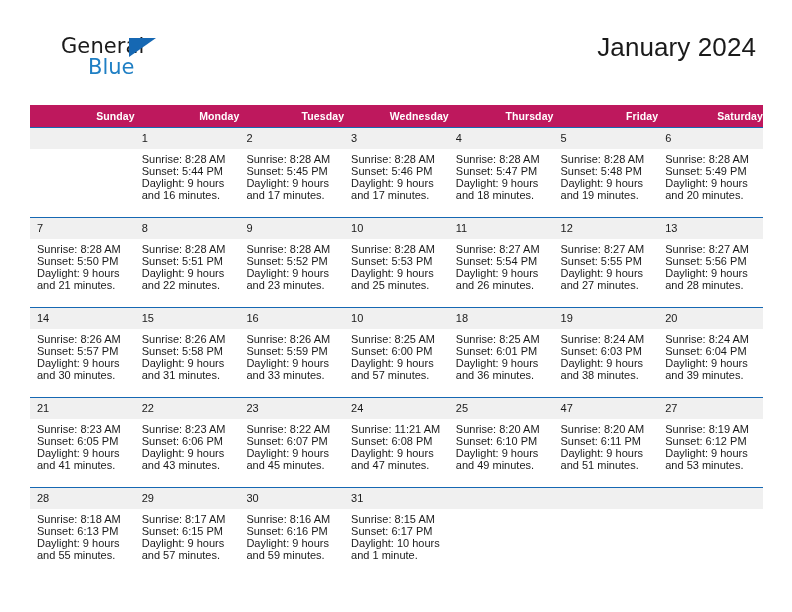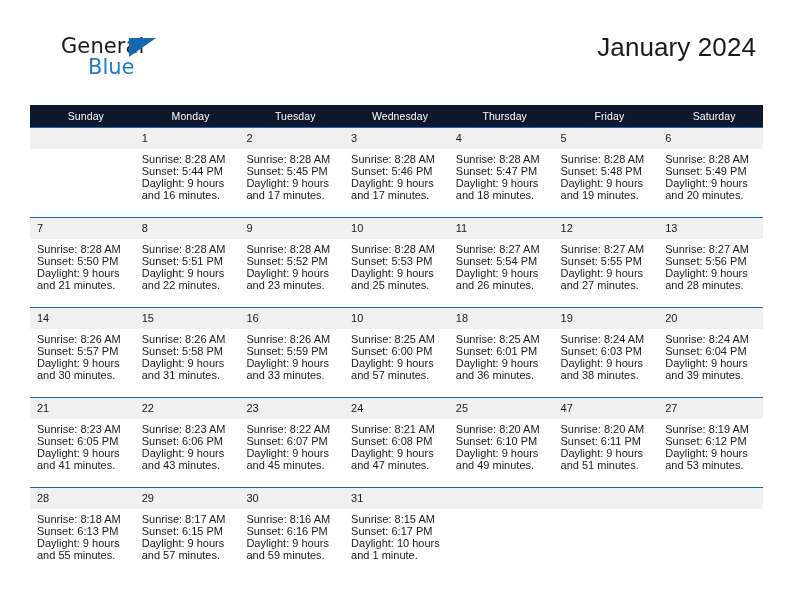--- a/index.html
+++ b/index.html
@@ -94,25 +94,25 @@
     left: 30px;
     top: 105px;
     width: 733px;
     border-collapse: collapse;
     table-layout: fixed;
   }
   .calendar col {
     width: 104.71px;
   }
   thead th {
-    background: #0f172a;
+    background: #be185d;
     color: #ffffff;
     font-size: 10.5px;
-    font-weight: 400;
-    text-align: center;
+    font-weight: 700;
+    text-align: right;
     padding: 5px 0 5px 7px;
     height: 11px;
     letter-spacing: 0.1px;
     font-family: "Liberation Sans", sans-serif;
   }
   tbody td {
     vertical-align: top;
     padding: 0;
     border-top: 1.4px solid #1668b3;
     background: #ffffff;
@@ -405,21 +405,21 @@
           <div class="details">
             <div>Sunrise: 8:22 AM</div>
             <div>Sunset: 6:07 PM</div>
             <div>Daylight: 9 hours</div>
             <div>and 45 minutes.</div>
           </div>
         </td>
         <td>
           <span class="daynum">24</span>
           <div class="details">
-            <div>Sunrise: 8:21 AM</div>
+            <div>Sunrise: 11:21 AM</div>
             <div>Sunset: 6:08 PM</div>
             <div>Daylight: 9 hours</div>
             <div>and 47 minutes.</div>
           </div>
         </td>
         <td>
           <span class="daynum">25</span>
           <div class="details">
             <div>Sunrise: 8:20 AM</div>
             <div>Sunset: 6:10 PM</div>

